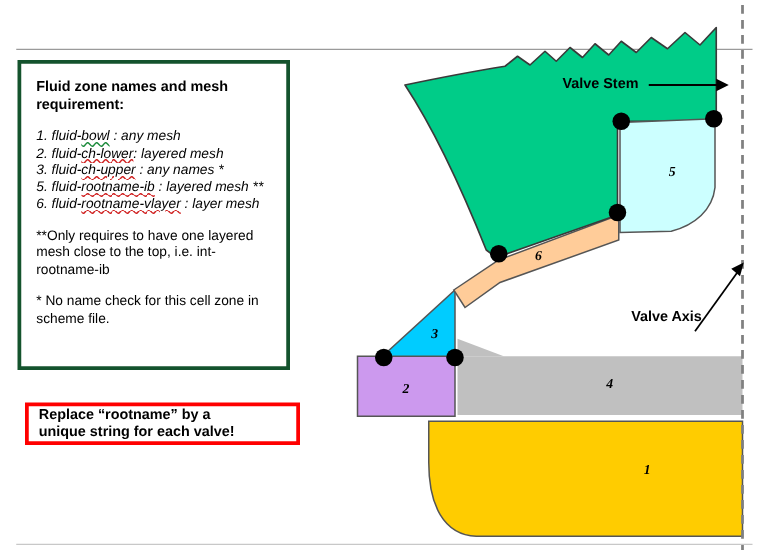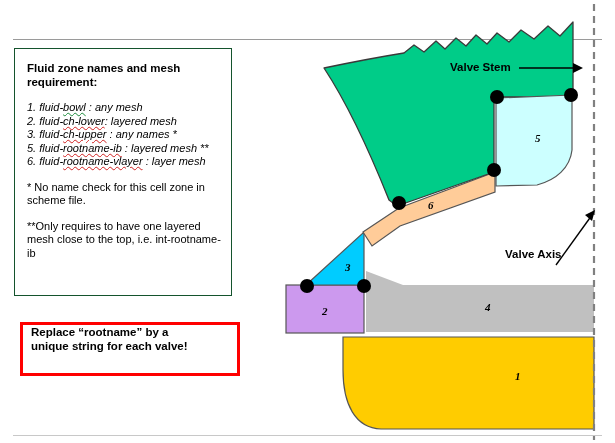--- a/index.html
+++ b/index.html
@@ -18,21 +18,21 @@
     overflow: hidden;
   }
 
   
   #info-box {
     position: absolute;
     left: 14px;
     top: 48px;
     width: 218px;
     height: 248px;
-    border: 1px solid #14532d;
+    border: 3px solid #14532d;
     background: #ffffff;
     box-sizing: border-box;
     padding: 12px 10px 8px 12px;
   }
   #info-title {
     font-size: 11.5px;
     font-weight: bold;
     color: #000000;
     line-height: 14px;
     margin-bottom: 12px;
@@ -65,25 +65,26 @@
     line-height: 13.5px;
     margin-top: 12px;
   }
 
   
   #warn-box {
     position: absolute;
     left: 20px;
     top: 322px;
     width: 220px;
-    height: 54px;
+    height: 34px;
     border: 3px solid #ff0000;
     background: #ffffff;
     box-sizing: border-box;
     display: flex;
+    align-items: center;
     padding-left: 8px;
   }
   #warn-text {
     font-size: 11.5px;
     font-weight: bold;
     color: #000000;
     line-height: 14px;
     white-space: pre-line;
   }
 
@@ -207,22 +208,22 @@
       <div class="zone-line">
         <span>5.</span>
         <span>fluid-</span><span class="squiggle">rootname-ib</span><span> :</span><span> layered mesh **</span>
       </div>
       <div class="zone-line">
         <span>6.</span>
         <span>fluid-</span><span class="squiggle">rootname-vlayer</span><span> :</span><span> layer mesh</span>
       </div>
     </div>
 
+    <div class="note">**Only requires to have one layered mesh close to the top, i.e. int-rootname-ib</div>
     <div class="note">* No name check for this cell zone in scheme file.</div>
-    <div class="note">**Only requires to have one layered mesh close to the top, i.e. int-rootname-ib</div>
   </div>
 
   <div id="warn-box">
     <div id="warn-text">Replace “rootname” by a
 unique string for each valve!</div>
   </div>
 
 </div>
 
 </body></html>

